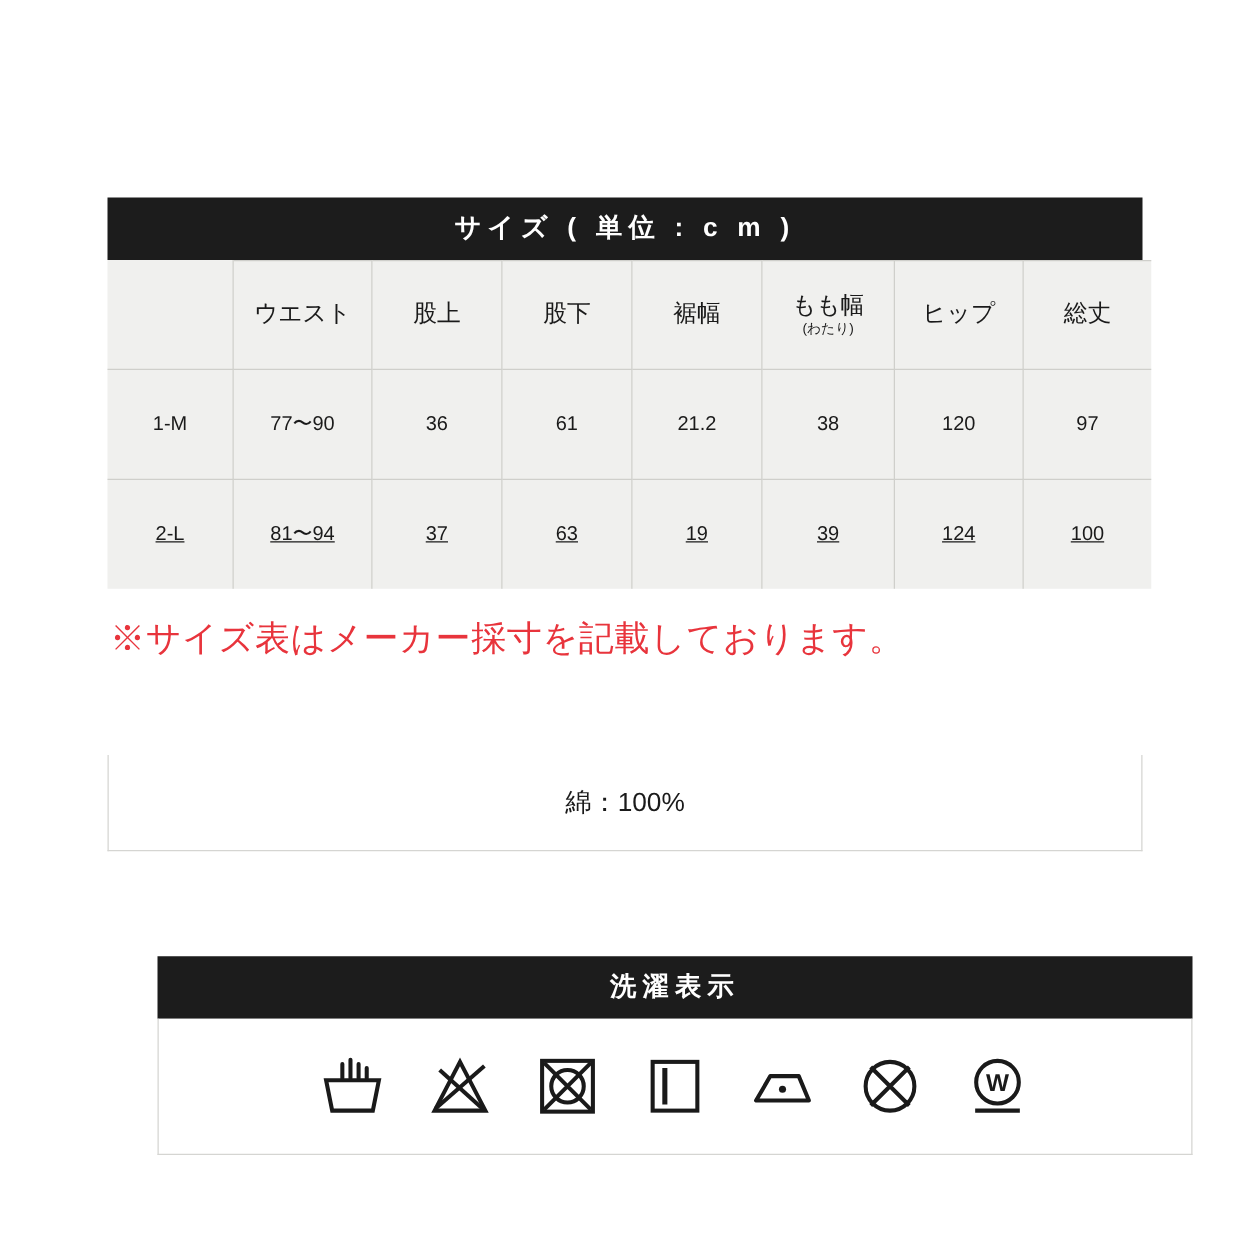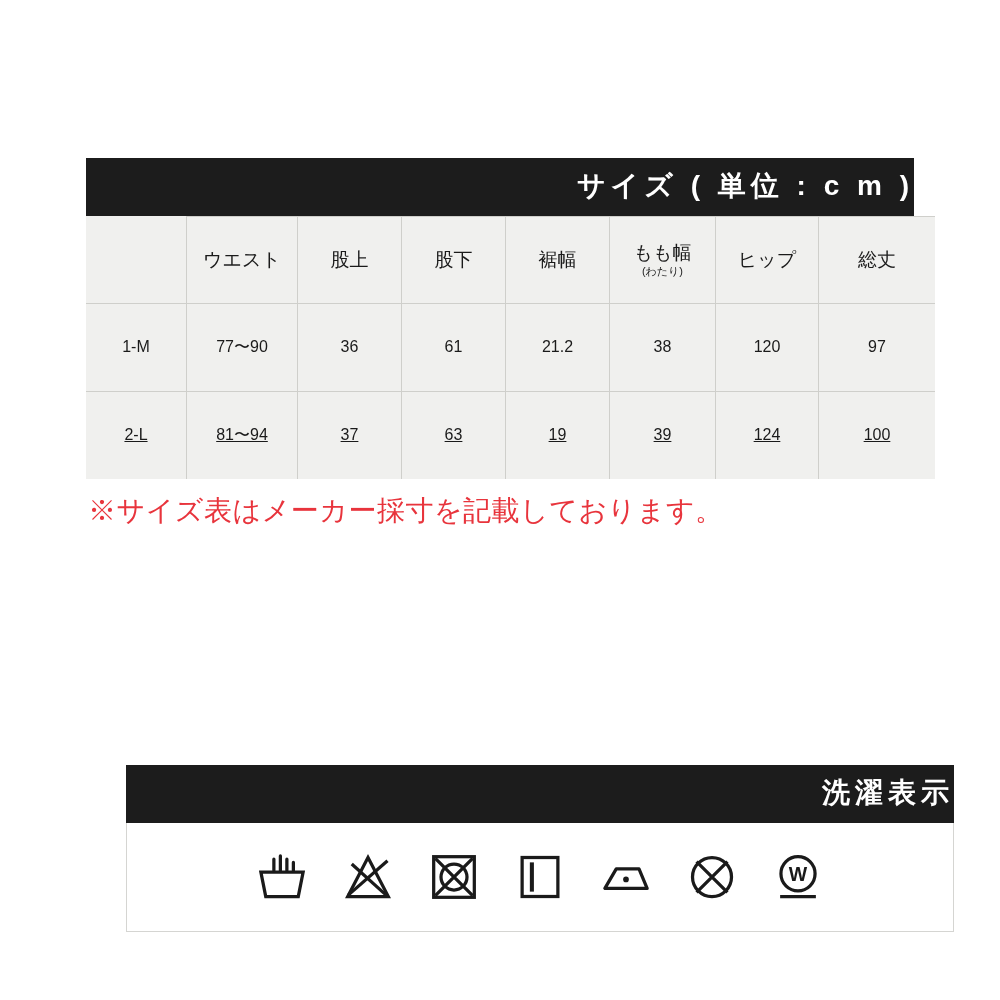--- a/index.html
+++ b/index.html
@@ -26,22 +26,22 @@
   
   .size-block {
     position: absolute;
     left: 86px;
     top: 158px;
     width: 828px;
   }
   .block-header {
     background: #1c1c1c;
     color: #ffffff;
-    text-align: right;
-    font-size: 28px;
+    text-align: center;
+    font-size: 21px;
     letter-spacing: 5px;
     font-weight: 700;
     padding: 13px 0 14px 0;
     line-height: 1.1;
   }
   table.size-table {
     border-collapse: collapse;
     width: 828px;
     table-layout: fixed;
     background: #f0f0ee;
@@ -147,21 +147,21 @@
     <table class="size-table">
       <thead>
         <tr>
           <th class="corner" style="width:100px"></th>
           <th style="width:110px">ウエスト</th>
           <th style="width:103px">股上</th>
           <th style="width:103px">股下</th>
           <th style="width:103px">裾幅</th>
           <th style="width:105px" class="hdr-two-line"><span>もも幅</span><span class="l2">(わたり)</span></th>
           <th style="width:102px">ヒップ</th>
-          <th style="width:116px">総丈</th>
+          <th style="width:102px">総丈</th>
         </tr>
       </thead>
       <tbody>
         <tr>
           <td>1-M</td>
           <td>77〜90</td>
           <td>36</td>
           <td>61</td>
           <td>21.2</td>
           <td>38</td>
@@ -178,20 +178,23 @@
           <td>124</td>
           <td>100</td>
         </tr>
       </tbody>
     </table>
   </div>
 
   <div class="size-note">※サイズ表はメーカー採寸を記載しております。</div>
 
   <div class="material-block">
+    <div class="material-body">
+      <span>綿：100%</span>
+    </div>
   </div>
 
   <div class="wash-block">
     <div class="block-header">洗濯表示</div>
     <div class="wash-body">
 
       <svg class="wash-icon" viewBox="0 0 64 64">
         <path d="M6 26 H58 L52 56 H12 Z" fill="none" stroke="#1a1a1a" stroke-width="4"></path>
         <path d="M22 24 V10 M30 24 V6 M38 24 V10 M46 24 V14" stroke="#1a1a1a" stroke-width="4" stroke-linecap="round"></path>
       </svg>

